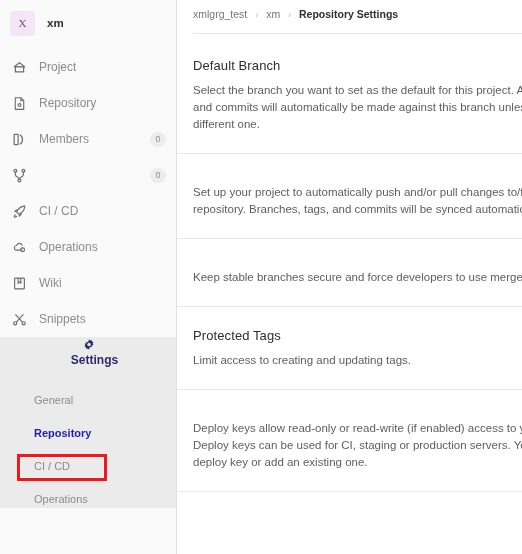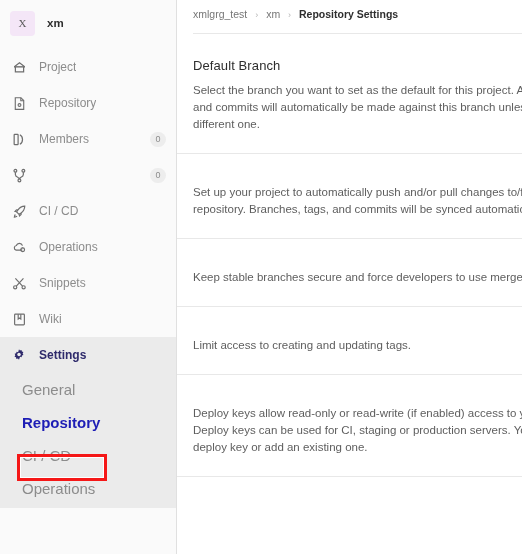--- a/index.html
+++ b/index.html
@@ -97,30 +97,31 @@
     min-width: 16px;
     height: 15px;
     text-align: center;
     padding: 0 4px;
   }
 
   .nav-item.active-section {
     background: #ebebeb;
     color: #2e2a6b;
     font-weight: bold;
+    flex-direction: column;
   }
   .nav-item.active-section .nav-icon { color: #2e2a6b; }
 
   .subnav { background: #ebebeb; padding-bottom: 3px; }
   .subnav-item {
     display: flex;
-    align-items: center;
+    align-items: flex-end;
     height: 33px;
-    padding-left: 22px;
-    font-size: 15px;
+    padding-left: 34px;
+    font-size: 11px;
     color: #8c8c8c;
     cursor: pointer;
     position: relative;
   }
   .subnav-item.bold { color: #3a3a3a; font-weight: normal; }
   .subnav-item.selected { color: #1d1db5; font-weight: bold; }
 
   
   .annot-box {
     position: absolute;
@@ -263,36 +264,36 @@
             <circle cx="11.4" cy="10.4" r="2"></circle>
             <path d="M11.4 7.9v.8M11.4 12v.8M9 10.4h.8M13 10.4h.8"></path>
           </svg>
         </span>
         <span class="nav-label">Operations</span>
       </div>
 
       <div class="nav-item">
         <span class="nav-icon">
           <svg width="15" height="15" viewBox="0 0 16 16" fill="none" stroke="currentColor" stroke-width="1.25">
+            <rect x="2.8" y="2.3" width="10.4" height="11.4" rx="0.8"></rect>
+            <path d="M6.6 2.4v5.2l1.4-1.1 1.4 1.1V2.4"></path>
+          </svg>
+        </span>
+        <span class="nav-label">Wiki</span>
+      </div>
+
+      <div class="nav-item">
+        <span class="nav-icon">
+          <svg width="15" height="15" viewBox="0 0 16 16" fill="none" stroke="currentColor" stroke-width="1.25">
             <circle cx="3.4" cy="12.1" r="1.7"></circle>
               <circle cx="12.4" cy="12.1" r="1.7"></circle>
             <path d="M4.6 10.9L12.2 2.6M11.2 10.9L3.6 2.6"></path>
           </svg>
         </span>
         <span class="nav-label">Snippets</span>
-      </div>
-
-      <div class="nav-item">
-        <span class="nav-icon">
-          <svg width="15" height="15" viewBox="0 0 16 16" fill="none" stroke="currentColor" stroke-width="1.25">
-            <rect x="2.8" y="2.3" width="10.4" height="11.4" rx="0.8"></rect>
-            <path d="M6.6 2.4v5.2l1.4-1.1 1.4 1.1V2.4"></path>
-          </svg>
-        </span>
-        <span class="nav-label">Wiki</span>
       </div>
 
       <div class="nav-item active-section">
         <span class="nav-icon">
           <svg width="14" height="14" viewBox="0 0 16 16" fill="currentColor">
             <path d="M8 1.3l1 1.5 1.8-.5.5 1.8 1.7.6-.8 1.7.9 1.6-1.7.7-.4 1.8-1.8-.4L8 13.5l-1.2-1.4-1.8.4-.4-1.8-1.7-.7.9-1.6-.8-1.7 1.7-.6.5-1.8 1.8.5z"></path>
             <circle cx="8" cy="7.4" r="2" fill="#ebebeb"></circle>
           </svg>
         </span>
         <span class="nav-label">Settings</span>
@@ -339,20 +340,21 @@
 
     <section class="section">
       <p class="section-desc"><span>Set up your project to automatically push and/or pull changes to/from another repository. Branches, tags, and commits will be synced automatically.</span> </p>
     </section>
 
     <section class="section">
       <p class="section-desc nowrapline">Keep stable branches secure and force developers to use merge requests.</p>
     </section>
 
     <section class="section">
+      <h2 class="section-title">Protected Tags</h2>
       <p class="section-desc">Limit access to creating and updating tags.</p>
     </section>
 
     <section class="section">
       <p class="section-desc">Deploy keys allow read-only or read-write (if enabled) access to your repository. Deploy keys can be used for CI, staging or production servers. You can create a deploy key or add an existing one.</p>
     </section>
 
   </main>
 </div>
 

